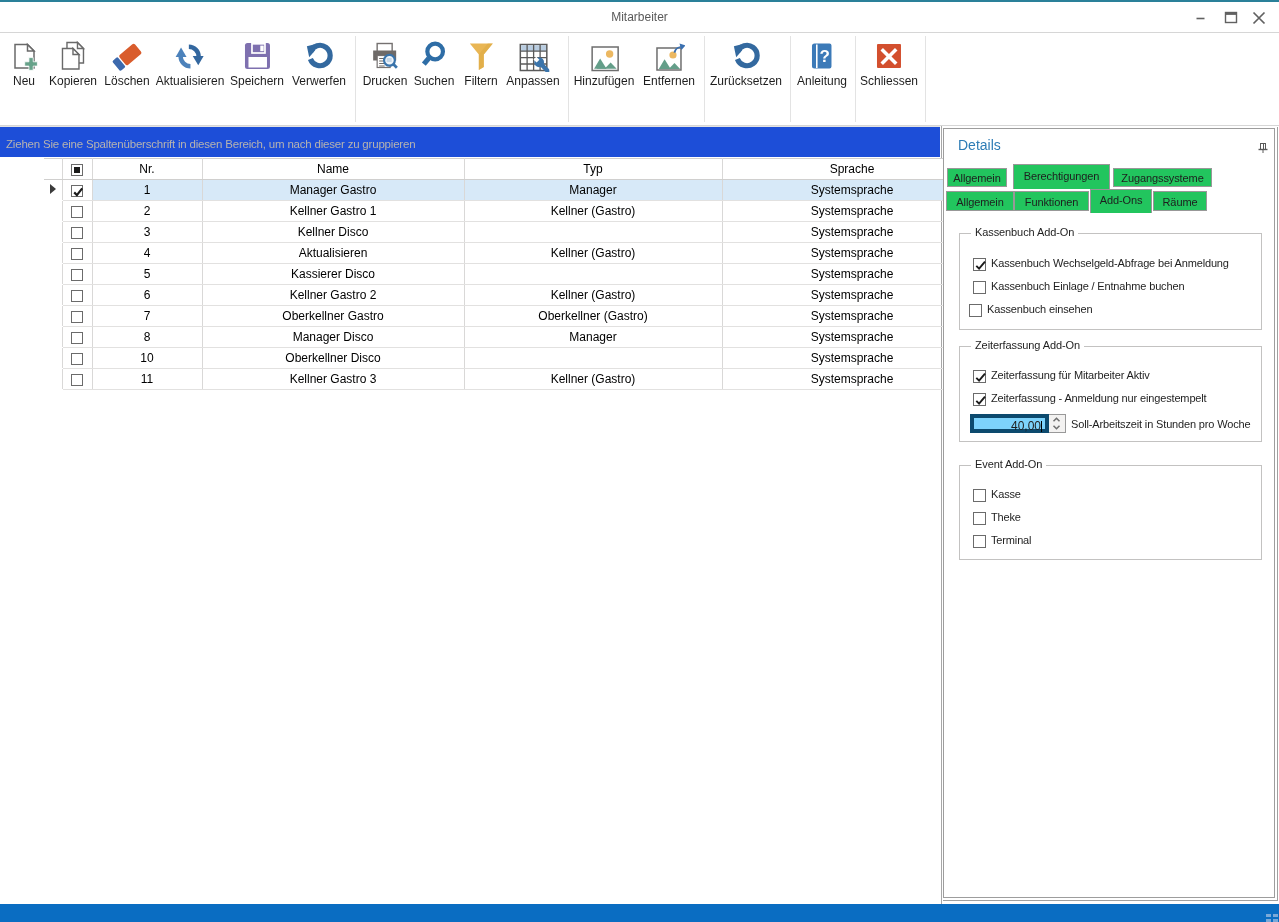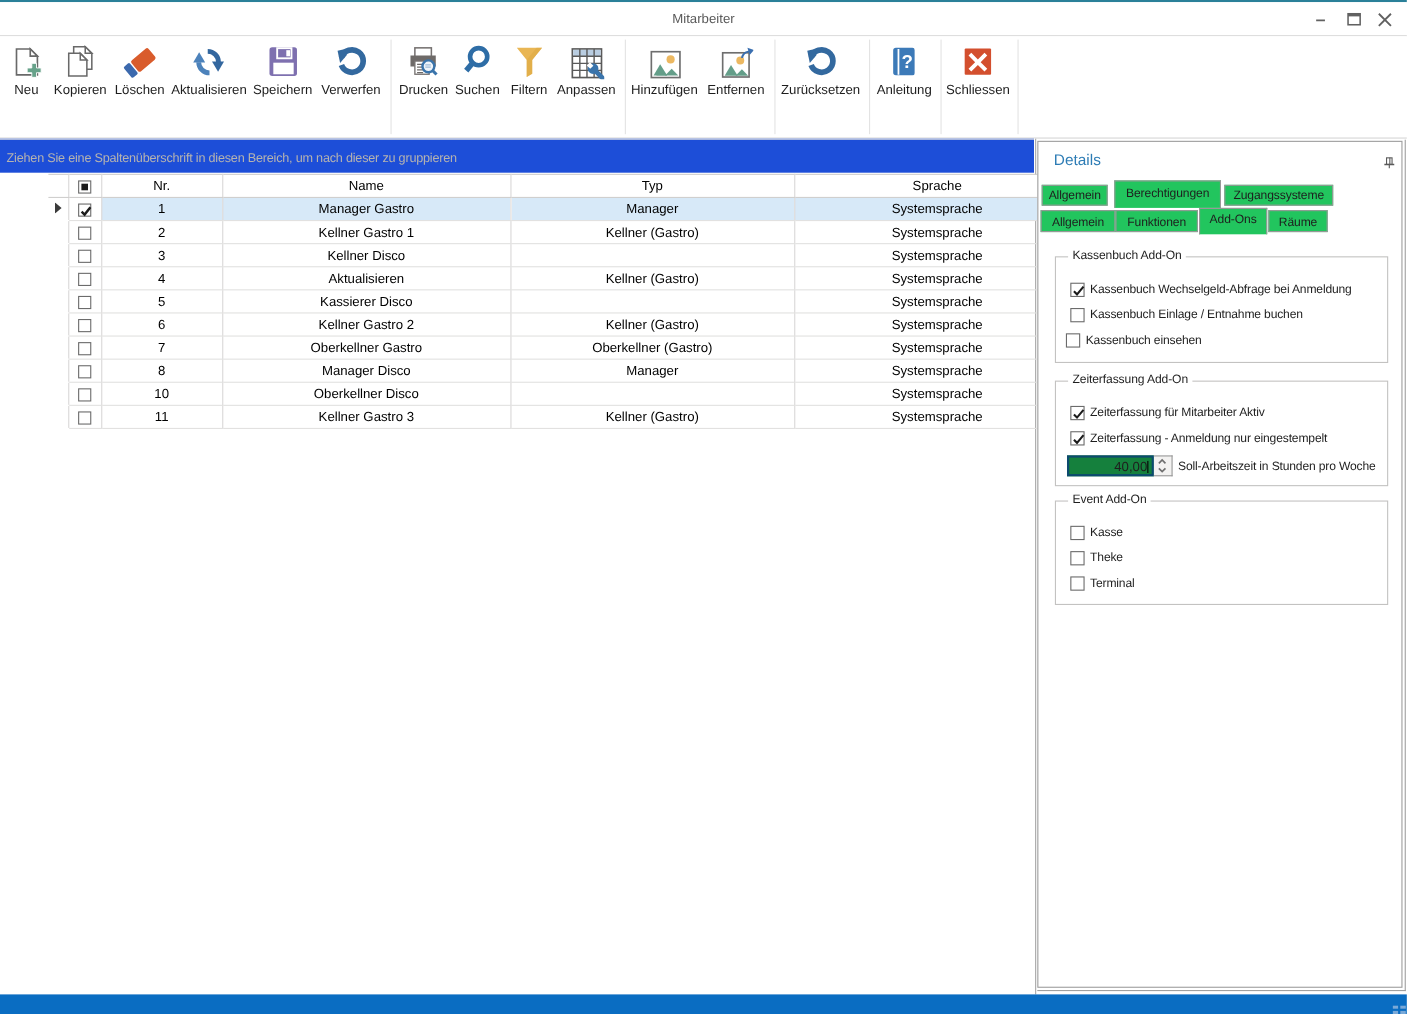--- a/index.html
+++ b/index.html
@@ -356,31 +356,31 @@
 <div class="ckrow" style="left:9px;top:69px;"><span class="cb"></span>Kassenbuch einsehen</div>
 </div>
 <div class="grpbox" style="left:15px;top:217px;width:303px;height:96px;">
 <span class="cap">Zeiterfassung Add-On</span>
 <div class="ckrow" style="left:13px;top:22px;"><span class="cb"><svg class="tick" width="13" height="13" viewBox="0 0 13 13">
             <path d="M2.3 6.8 l2.8 2.8 L11 2.6" stroke="#1b1b1b" stroke-width="1.9" fill="none"></path>
           </svg></span>Zeiterfassung für Mitarbeiter Aktiv</div>
 <div class="ckrow" style="left:13px;top:45px;"><span class="cb"><svg class="tick" width="13" height="13" viewBox="0 0 13 13">
             <path d="M2.3 6.8 l2.8 2.8 L11 2.6" stroke="#1b1b1b" stroke-width="1.9" fill="none"></path>
           </svg></span>Zeiterfassung - Anmeldung nur eingestempelt</div>
-<div class="abs" style="left:10px;top:67px;width:79px;height:19px;border:2px solid #0c4a6e;background:#15803d;text-align:right;line-height:17px;padding-right:3px;">40,00<span style="display:inline-block;width:1px;height:11px;background:#000;vertical-align:-2px;"></span></div>
+<div class="abs" style="left:10px;top:67px;width:79px;height:19px;border:4px solid #0c4a6e;background:#7dd3fc;text-align:right;line-height:17px;padding-right:3px;">40,00<span style="display:inline-block;width:1px;height:11px;background:#000;vertical-align:-2px;"></span></div>
 <div class="abs" style="left:89px;top:67px;width:17px;height:19px;border:1px solid #999;border-left:0;background:#f3f2f1;">
 <svg width="15" height="17" viewBox="0 0 15 17">
           <g fill="none" stroke="#6f6f6f" stroke-width="1.5">
             <path d="M4.5 6.2 L7.5 3.2 L10.5 6.2"></path>
             <path d="M4.5 10.8 L7.5 13.8 L10.5 10.8"></path>
           </g>
         </svg></div>
 <div class="ckrow" style="left:111px;top:71px;">Soll-Arbeitszeit in Stunden pro Woche</div>
 </div>
-<div class="grpbox" style="left:15px;top:326px;width:303px;height:95px;">
+<div class="grpbox" style="left:15px;top:336px;width:303px;height:95px;">
 <span class="cap">Event Add-On</span>
 <div class="ckrow" style="left:13px;top:22px;"><span class="cb"></span>Kasse</div>
 <div class="ckrow" style="left:13px;top:45px;"><span class="cb"></span>Theke</div>
 <div class="ckrow" style="left:13px;top:68px;"><span class="cb"></span>Terminal</div>
 </div>
 </div>
 <div class="abs" style="left:943px;top:900px;width:335px;height:1px;background:#a0a0a0;"></div>
 <div class="abs" style="left:1277px;top:127px;width:1px;height:774px;background:#a0a0a0;"></div>
 <div class="abs" id="taskbar">
 <svg class="abs" style="left:1266px;top:10px" width="13" height="8" viewBox="0 0 13 8">

